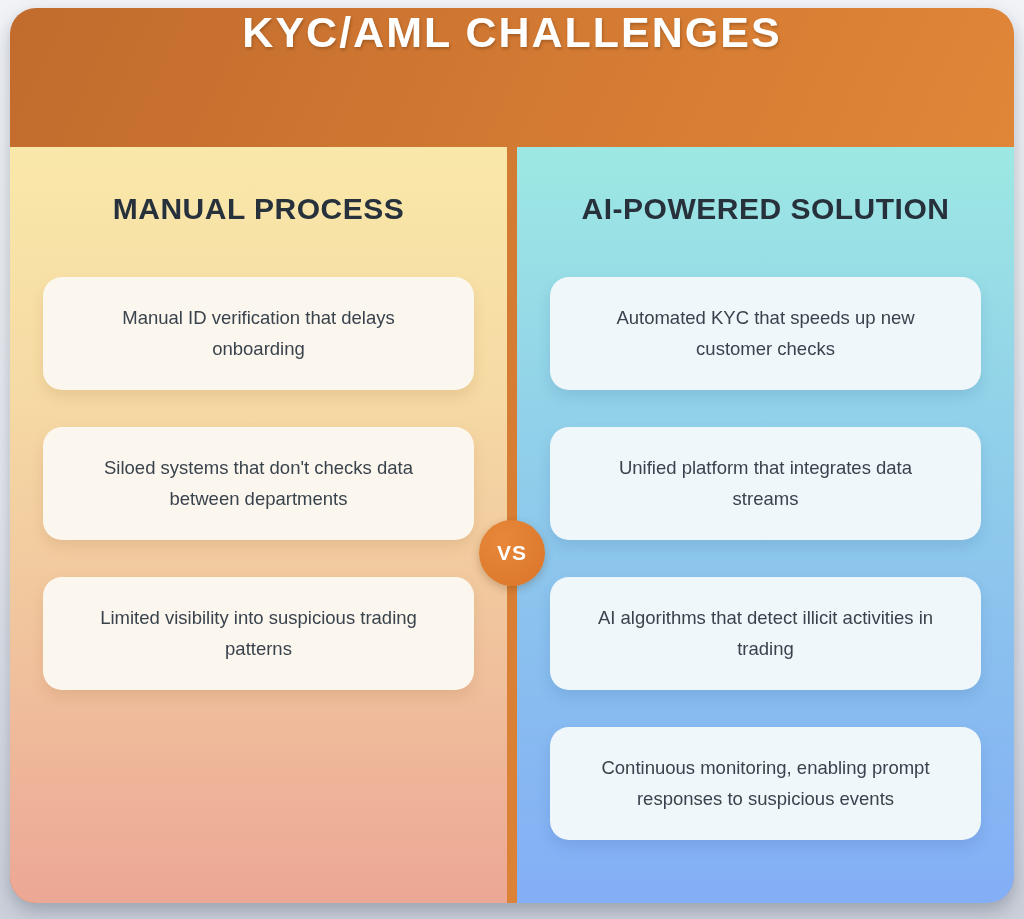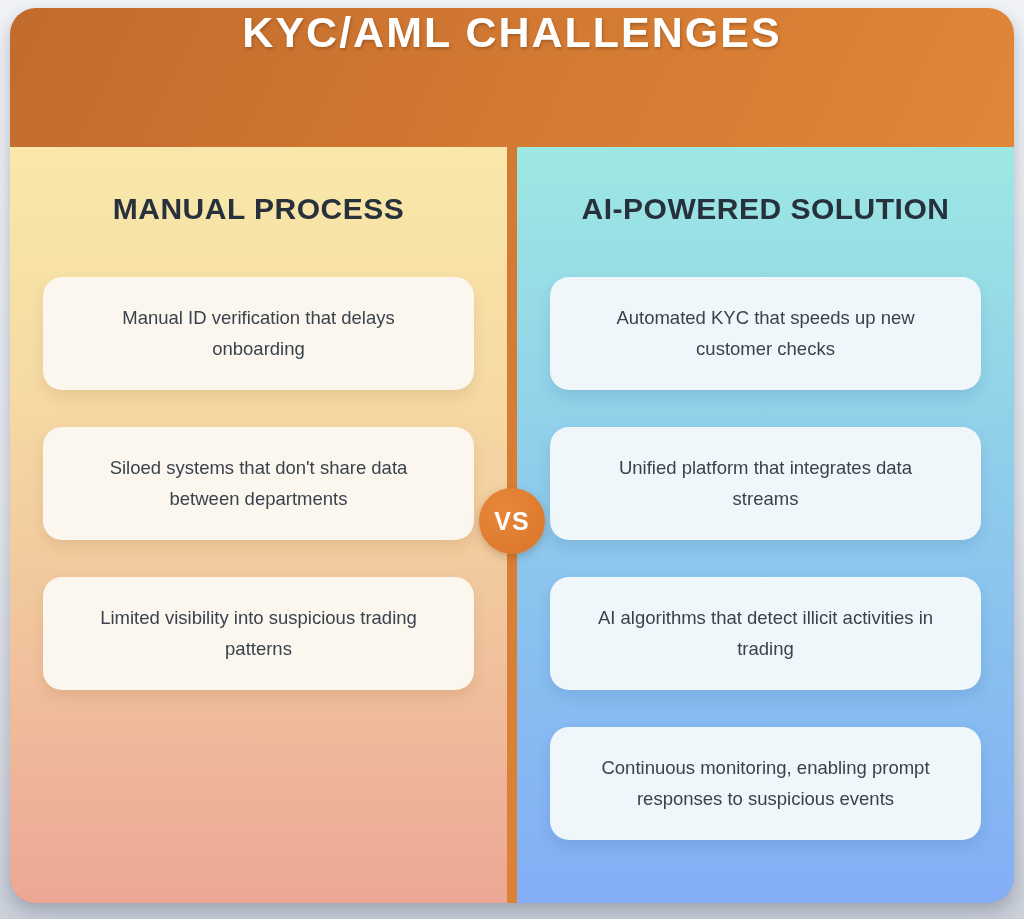--- a/index.html
+++ b/index.html
@@ -85,28 +85,28 @@
   .manual .card {
     background: #fcf7ee;
     box-shadow: 0 7px 14px rgba(150, 90, 40, 0.14);
   }
   .ai .card {
     background: #f0f7fb;
     box-shadow: 0 7px 14px rgba(40, 80, 140, 0.14);
   }
   .vs-badge {
     position: absolute;
-    left: 50%; top: 513px;
+    left: 50%; top: 545px;
     transform: translate(-50%, -50%);
     width: 66px; height: 66px;
     border-radius: 50%;
     background: radial-gradient(circle at 35% 30%, #e8873a 0%, #dd7a2d 70%);
     color: #ffffff;
     font-weight: bold;
-    font-size: 25px;
+    font-size: 21px;
     letter-spacing: 1px;
     display: flex;
     align-items: center;
     justify-content: center;
     box-shadow: 0 3px 9px rgba(80, 40, 0, 0.25);
   }
 </style>
 </head>
 <body>
 
@@ -115,21 +115,21 @@
   <div class="header">
     <div class="page-title">KYC/AML CHALLENGES</div>
   </div>
 
   <div class="columns">
 
     <div class="column manual">
       <div class="column-title">MANUAL PROCESS</div>
       <div class="cards">
         <div class="card">Manual ID verification that delays onboarding</div>
-        <div class="card">Siloed systems that don't share data between departments</div>
+        <div class="card">Siloed systems that don't checks data between departments</div>
         <div class="card">Limited visibility into suspicious trading patterns</div>
       </div>
     </div>
 
     <div class="column ai">
       <div class="column-title">AI-POWERED SOLUTION</div>
       <div class="cards">
         <div class="card">Automated KYC that speeds up new customer checks</div>
         <div class="card">Unified platform that integrates data streams</div>
         <div class="card">AI algorithms that detect illicit activities in trading</div>

